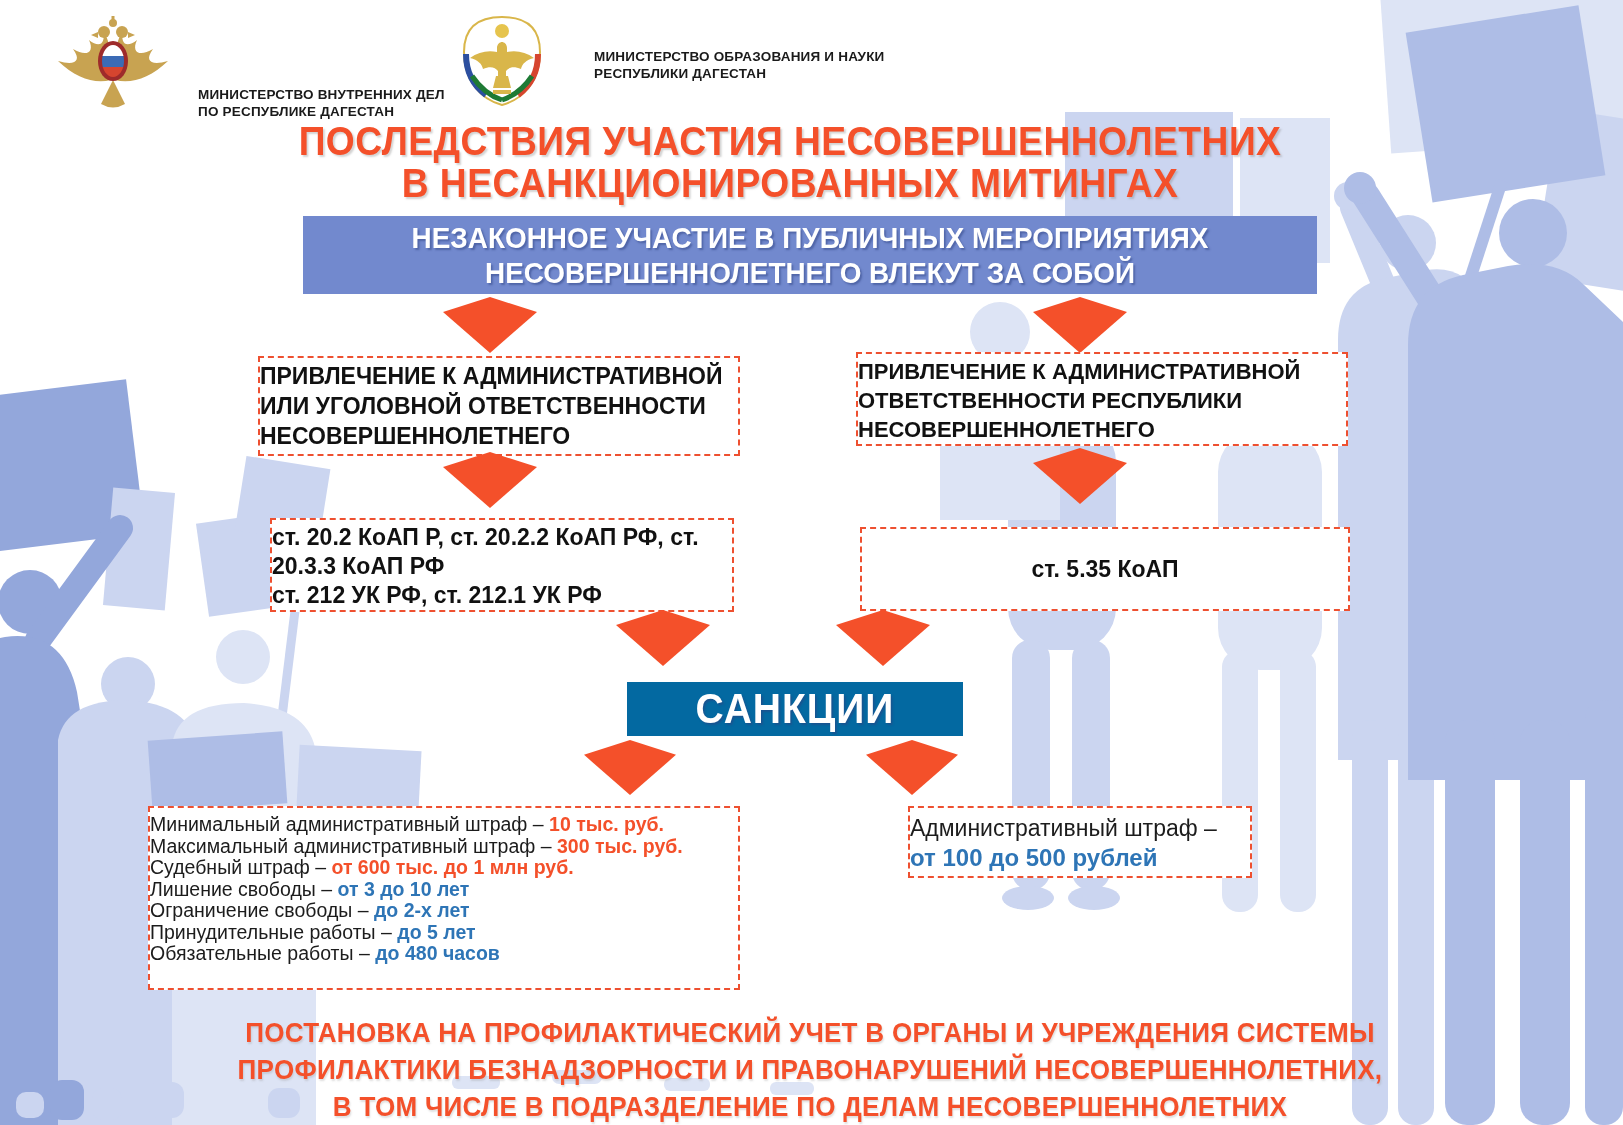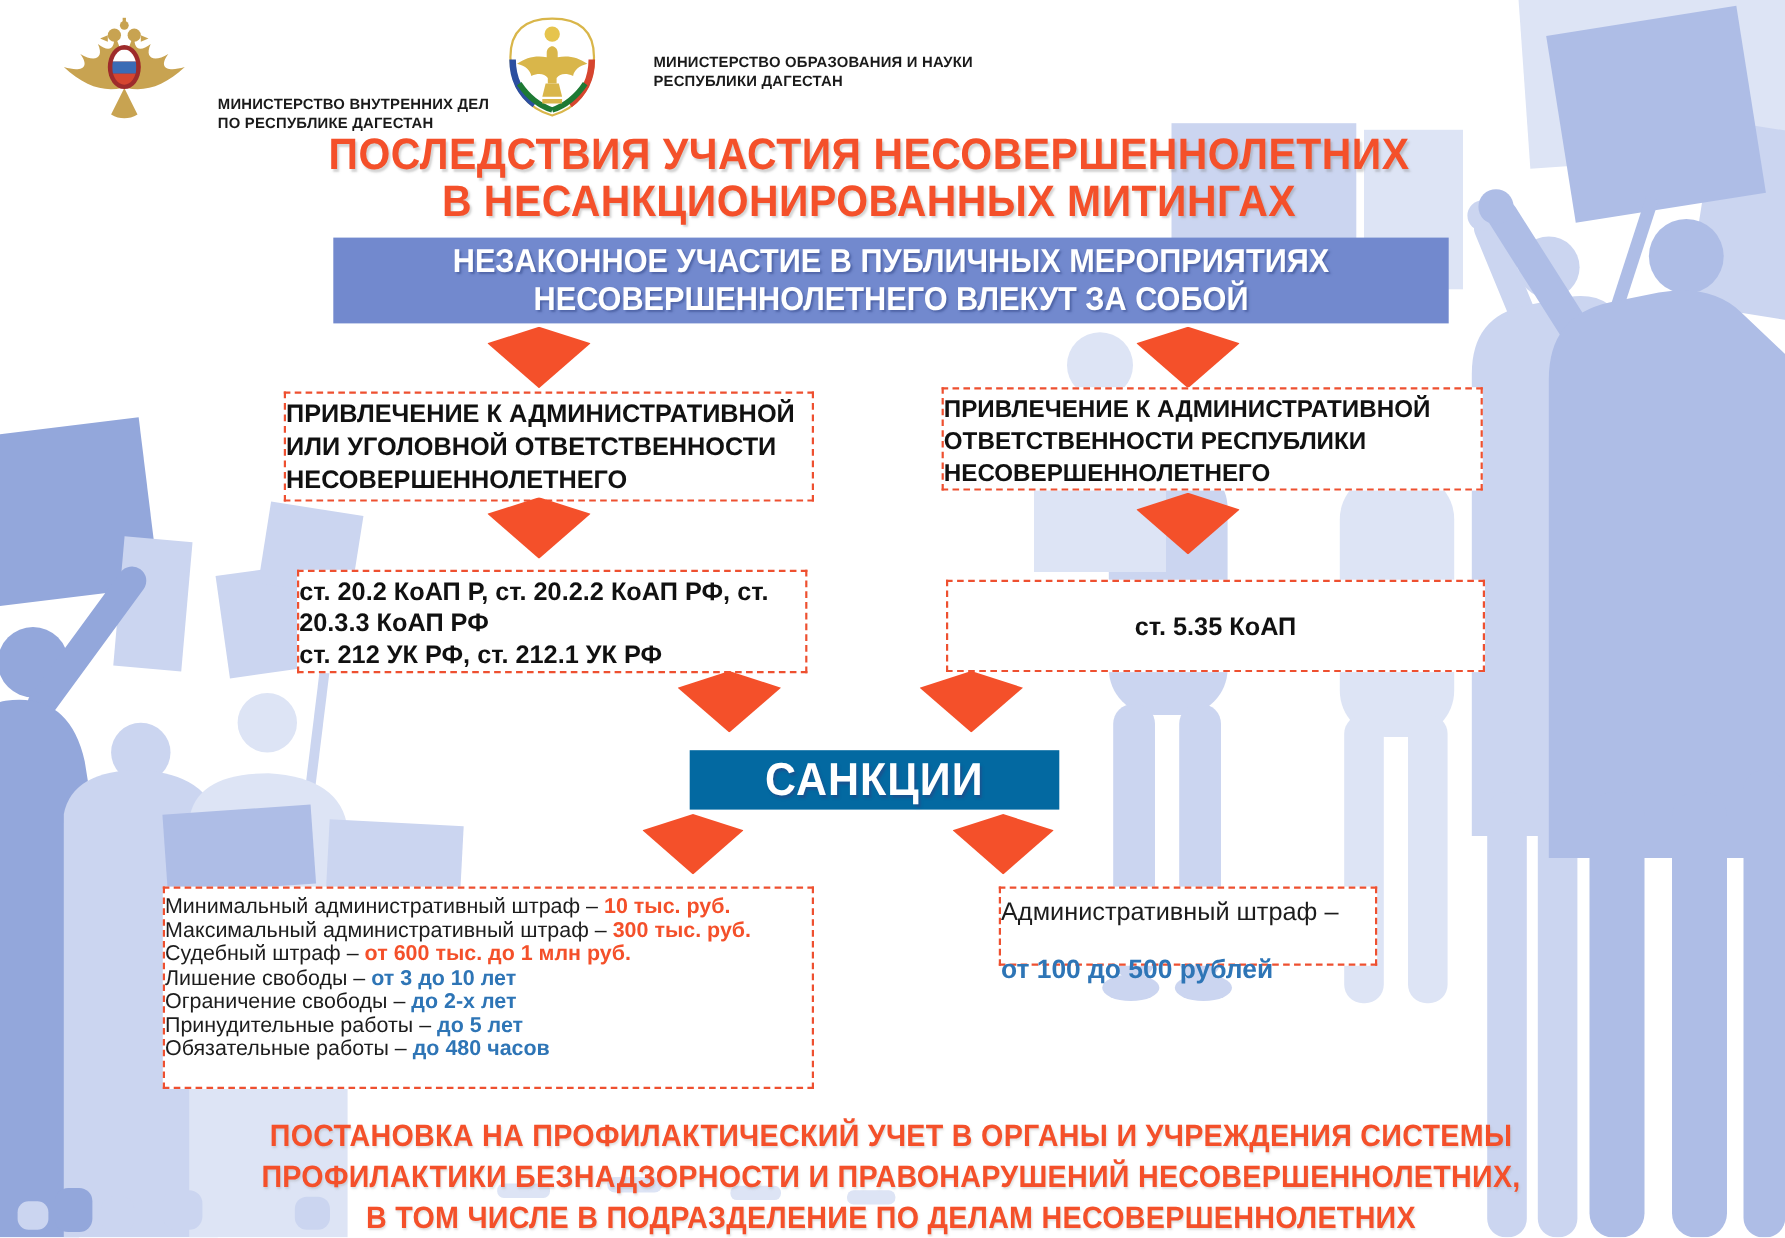--- a/index.html
+++ b/index.html
@@ -48,21 +48,21 @@
                      display:flex; align-items:center; justify-content:center; }
 
   .sanc-banner { left:627px; top:682px; width:336px; height:54px; background:#0369a1;
                  display:flex; align-items:center; justify-content:center;
                  font-size:42px; font-weight:800; color:#fff; letter-spacing:1px;
                  text-shadow:2px 2px 2px rgba(45,65,130,.5); }
 
   .box-sanc-minor { left:148px; top:806px; width:592px; height:184px; padding-top:6px; }
   .sanction-row { font-size:19.5px; line-height:21.5px; color:#1c1c1c; white-space:nowrap; }
   .s-label { font-weight:normal; color:#1c1c1c; }
-  .s-value { font-weight:bold;margin-top:24px; }
+  .s-value { font-weight:bold; }
   .c-orange { color:#f4502a; }
   .c-blue { color:#2e75b6; }
 
   .box-sanc-parents { left:908px; top:806px; width:344px; height:72px; padding-top:5px; }
   .box-sanc-parents .s-label { font-size:23px; line-height:30px; }
   .box-sanc-parents .s-value { font-size:24px; line-height:30px; }
 
   .footer { left:150px; top:1014px; width:1320px; text-align:center;
             font-size:28px; line-height:37px; font-weight:800; color:#f4502a;
             letter-spacing:.3px; text-shadow:1px 2px 2px rgba(150,150,150,.3); }

